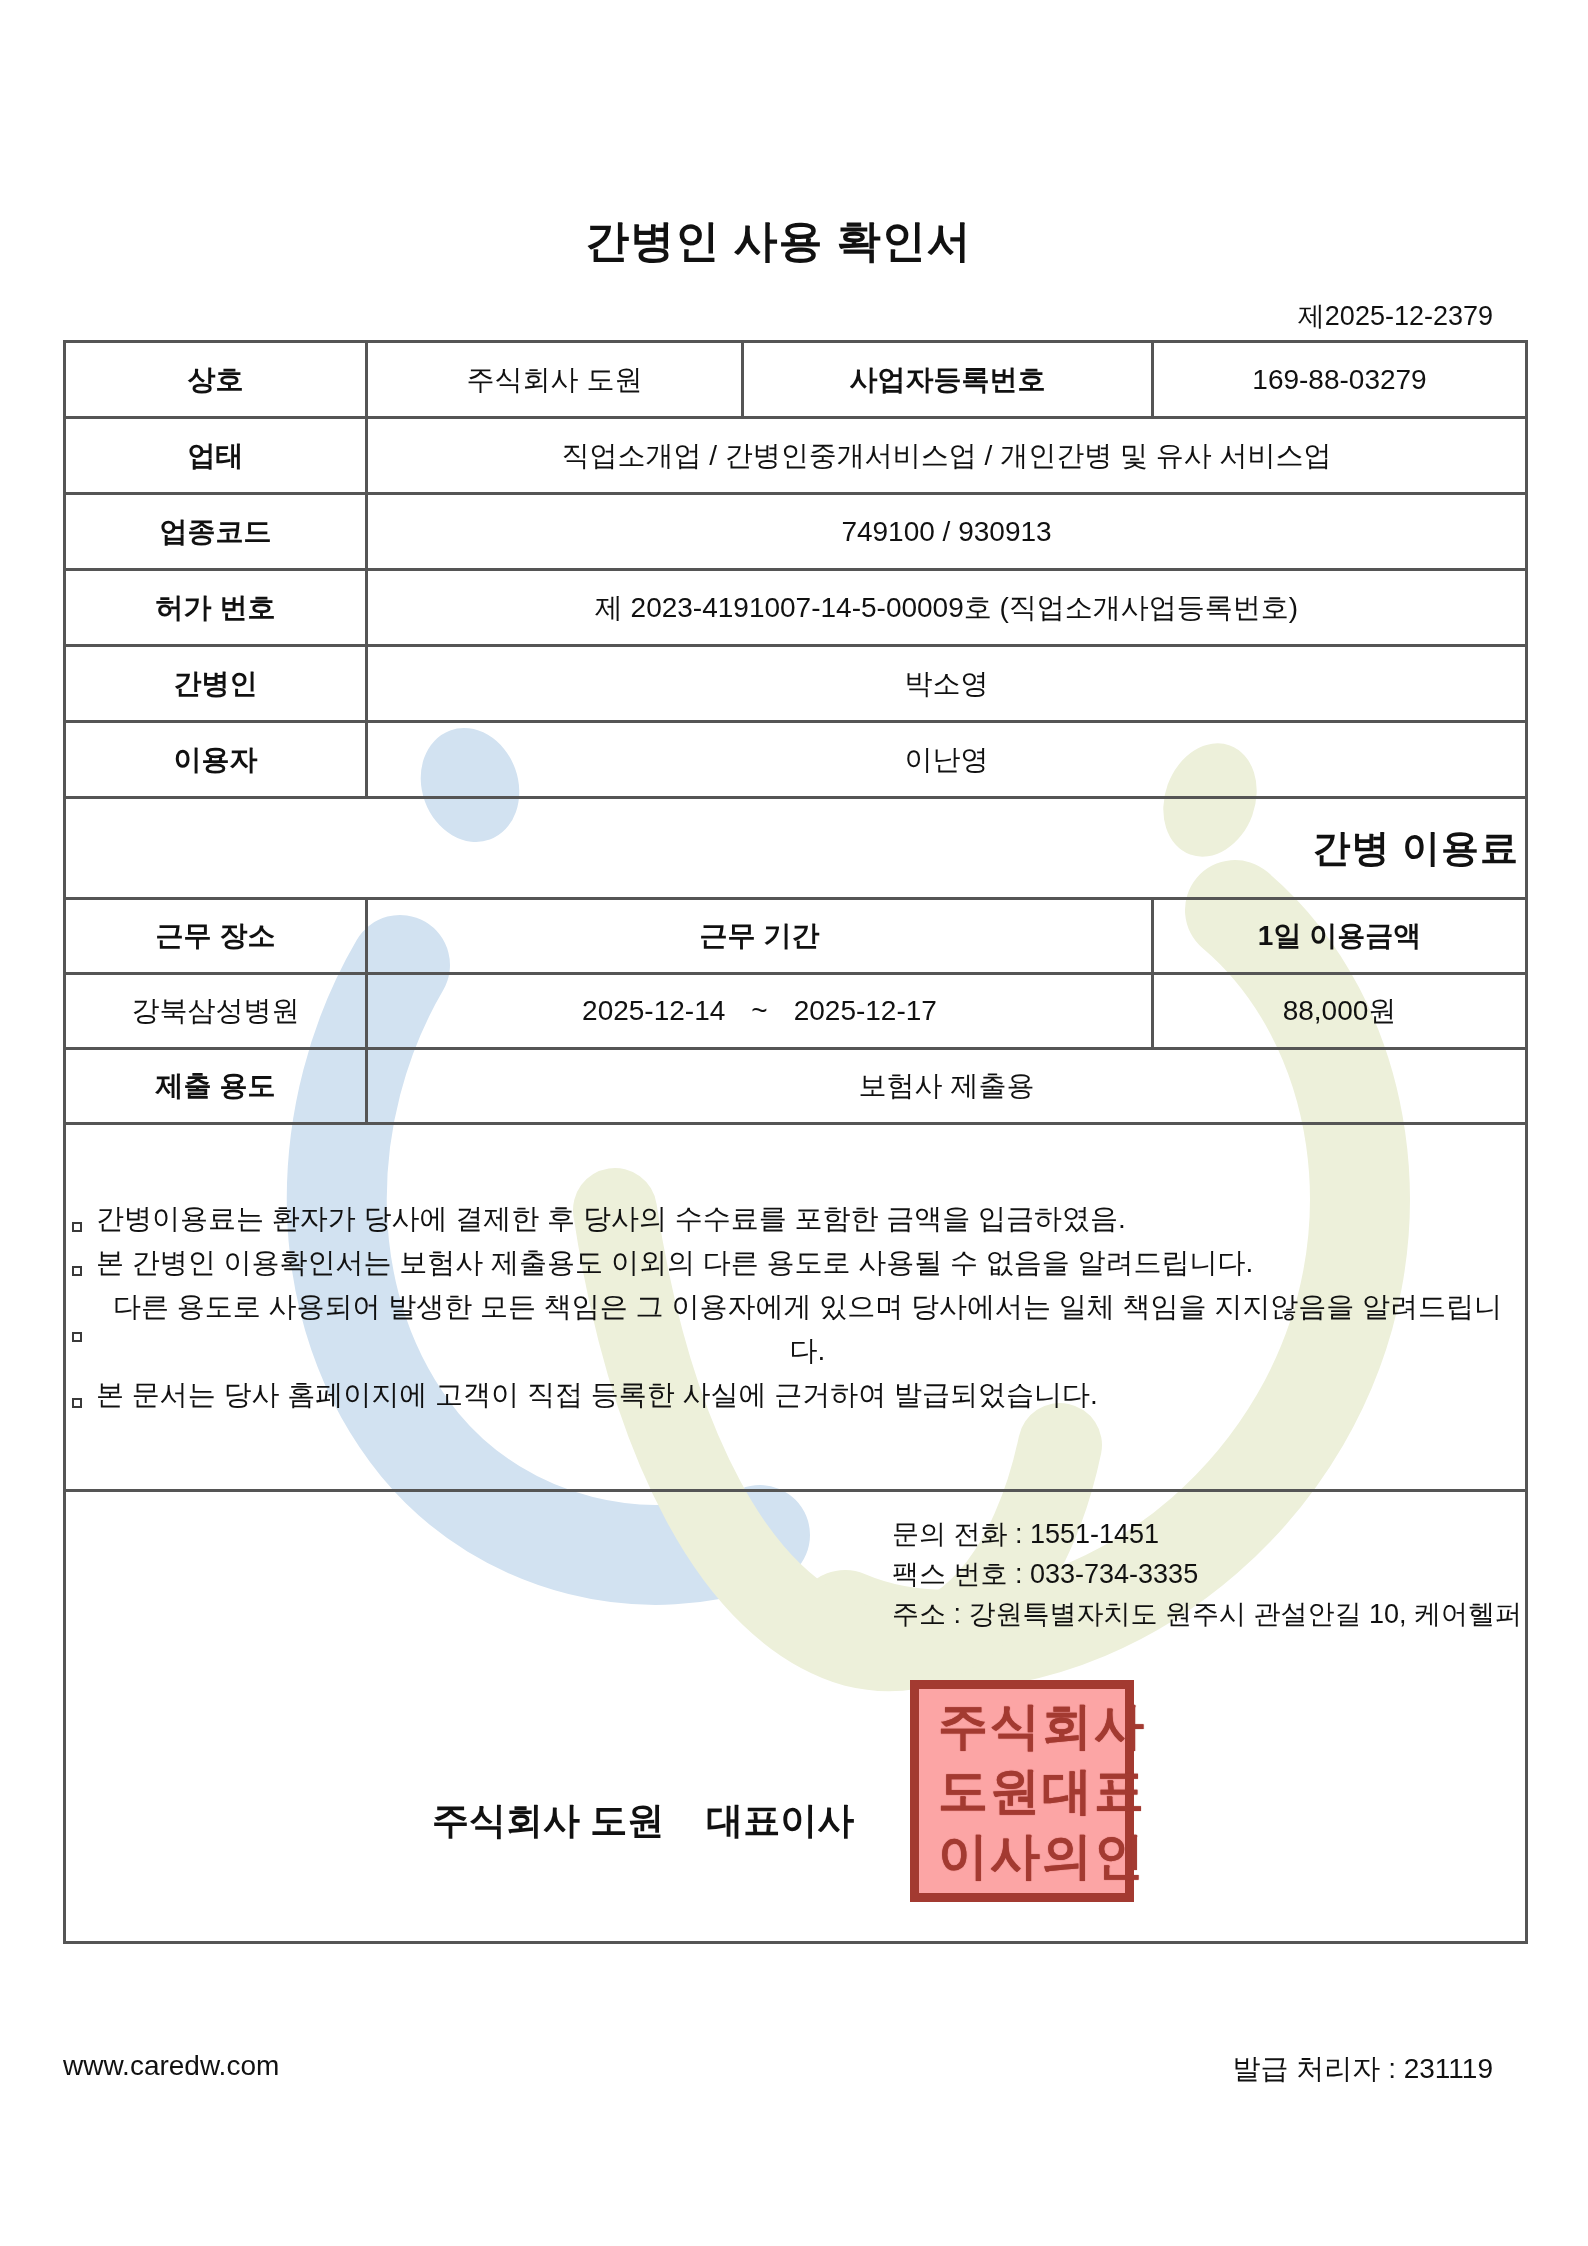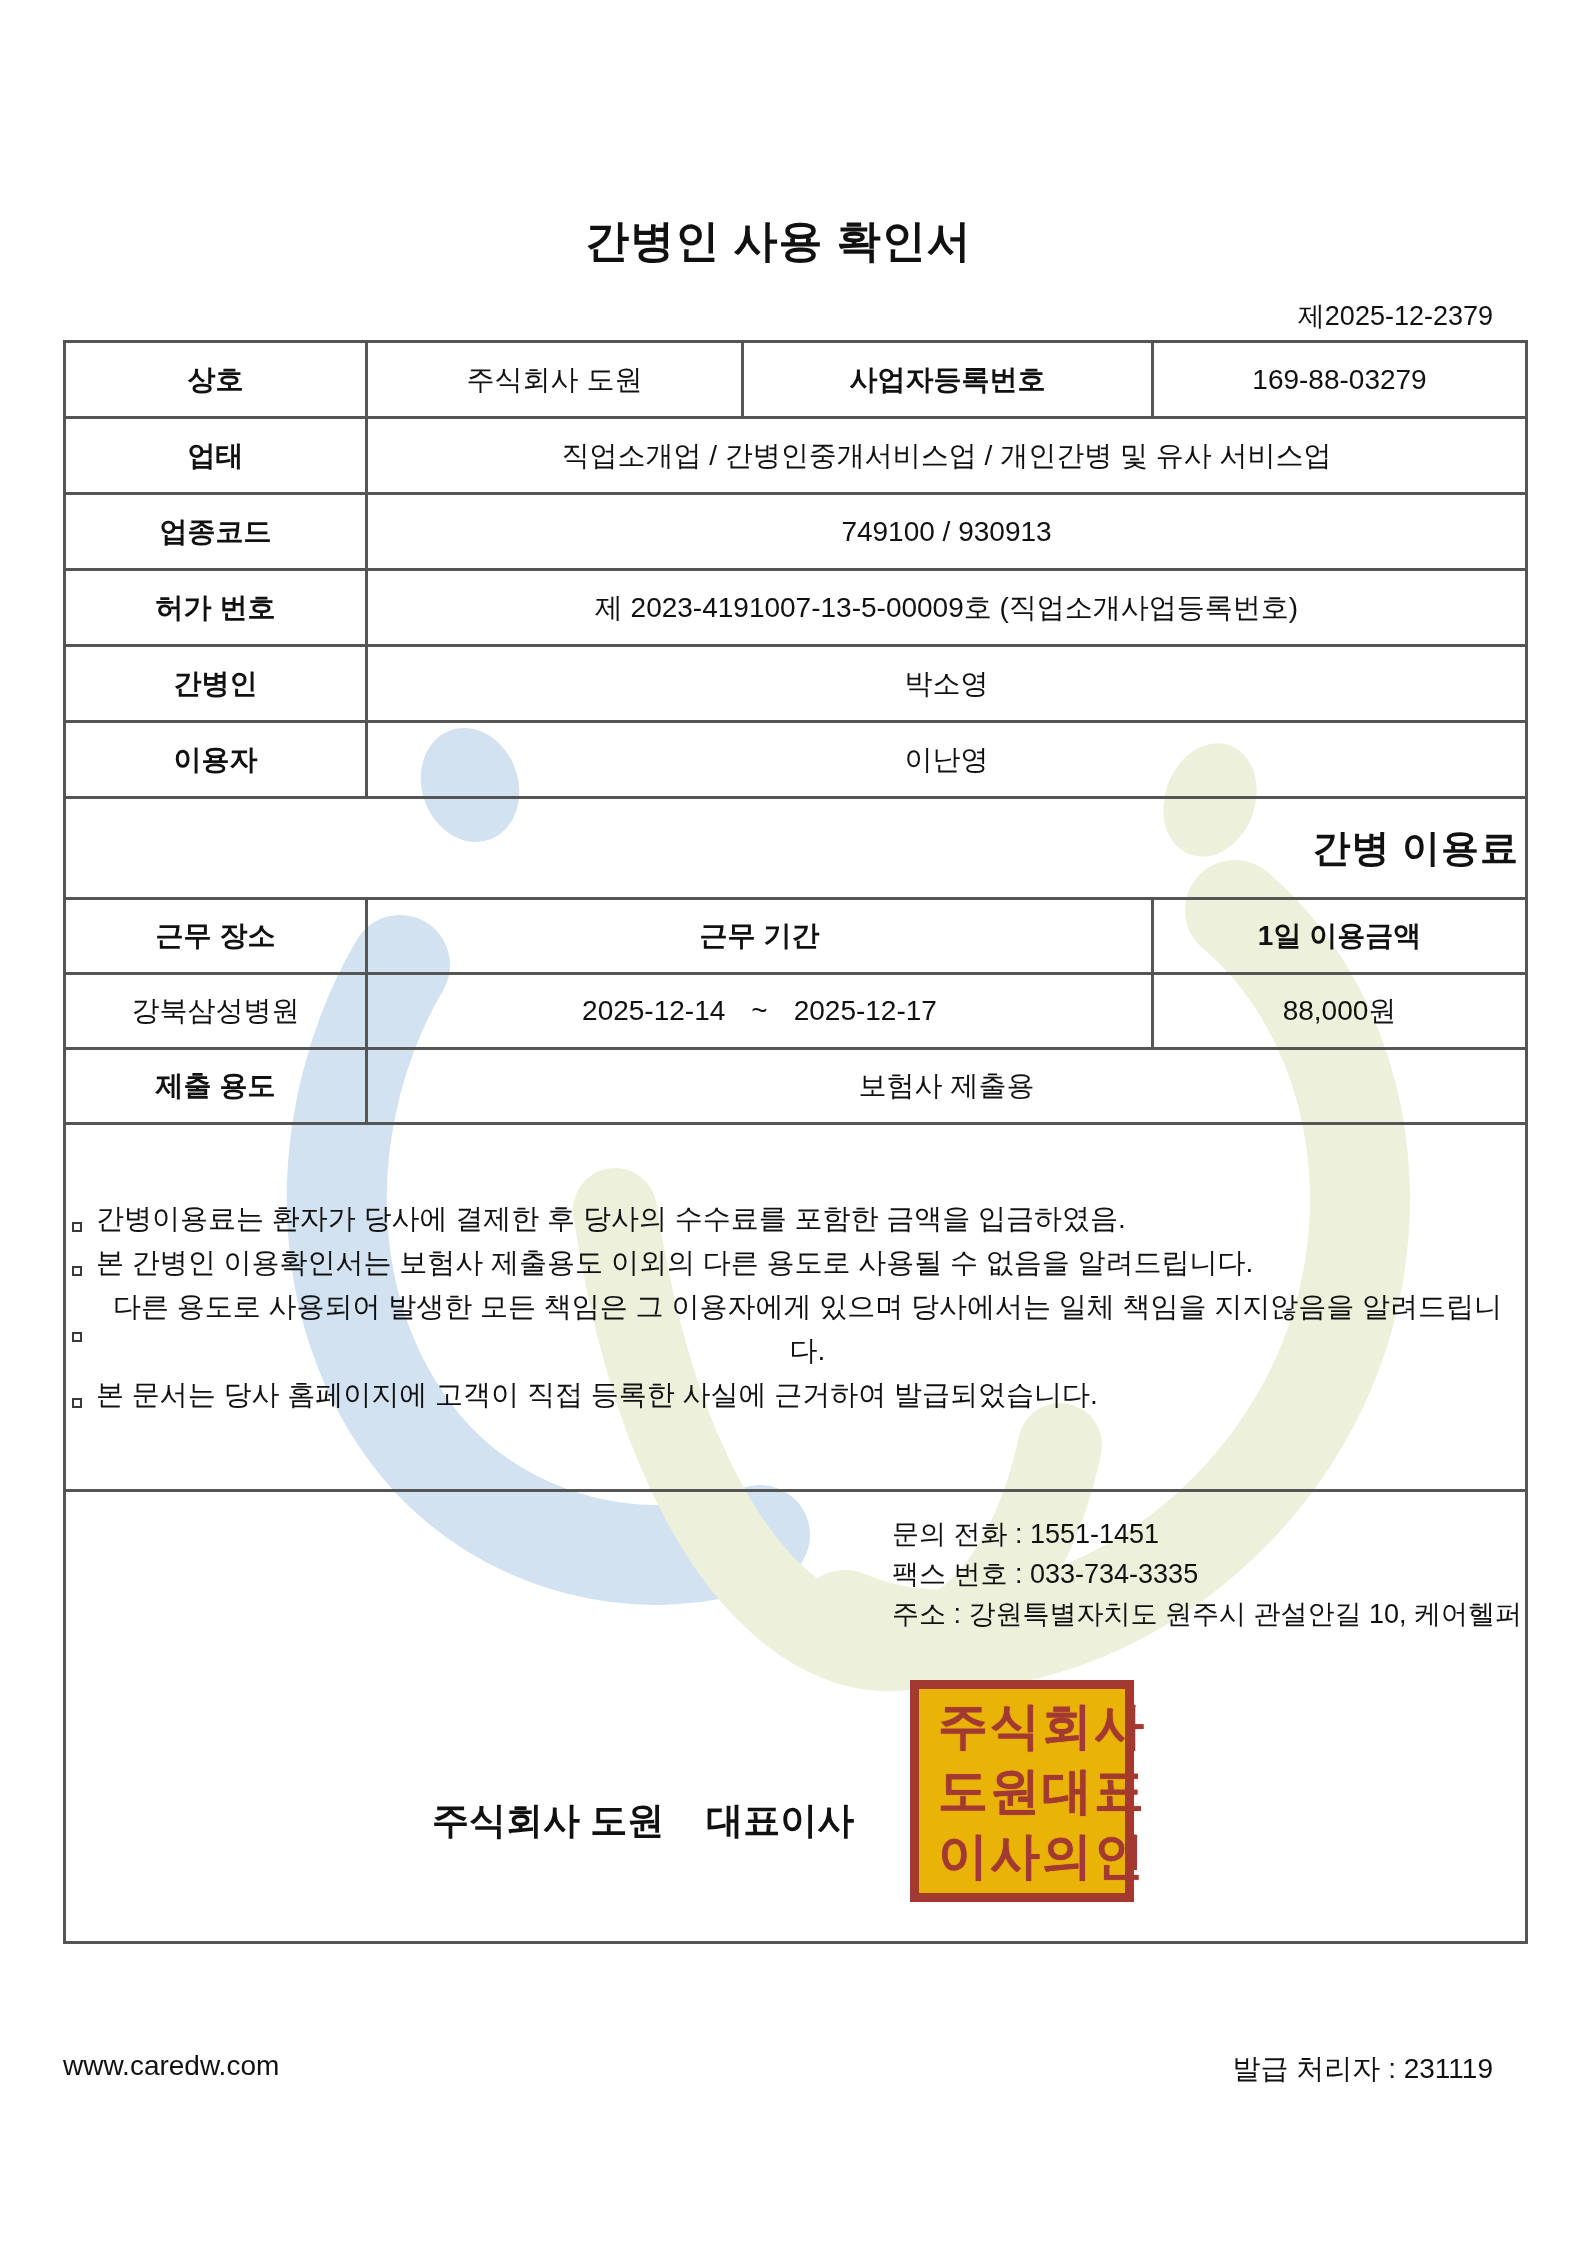--- a/index.html
+++ b/index.html
@@ -78,21 +78,21 @@
   }
   .signature-line{
     position:absolute;left:366px;top:304px;
     font-size:37px;font-weight:bold;white-space:nowrap;
   }
   .signature-role{margin-left:42px;}
   .company-seal{
     position:absolute;left:844px;top:188px;
     width:224px;height:222px;
     border:9px solid var(--c-seal);
-    background:#eab308;
+    background:#fca5a5;
     display:flex;flex-direction:column;justify-content:space-evenly;
     align-items:center;
     padding-left:40px;
   }
   .seal-row{
     font-size:50px;font-weight:bold;color:var(--c-seal);
     line-height:56px;letter-spacing:2px;white-space:nowrap;
     text-shadow:0 0 1px var(--c-seal);
   }
   
@@ -136,21 +136,21 @@
       <tr class="r-info">
         <td class="lbl">업태</td>
         <td colspan="3">직업소개업 / 간병인중개서비스업 / 개인간병 및 유사 서비스업</td>
       </tr>
       <tr class="r-info">
         <td class="lbl">업종코드</td>
         <td colspan="3">749100 / 930913</td>
       </tr>
       <tr class="r-info">
         <td class="lbl">허가 번호</td>
-        <td colspan="3">제 2023-4191007-13-5-00009호 (직업소개사업등록번호)</td>
+        <td colspan="3">제 2023-4191007-14-5-00009호 (직업소개사업등록번호)</td>
       </tr>
       <tr class="r-info">
         <td class="lbl">간병인</td>
         <td colspan="3">박소영</td>
       </tr>
       <tr class="r-info">
         <td class="lbl">이용자</td>
         <td colspan="3">이난영</td>
       </tr>
       <tr class="r-feetitle">

